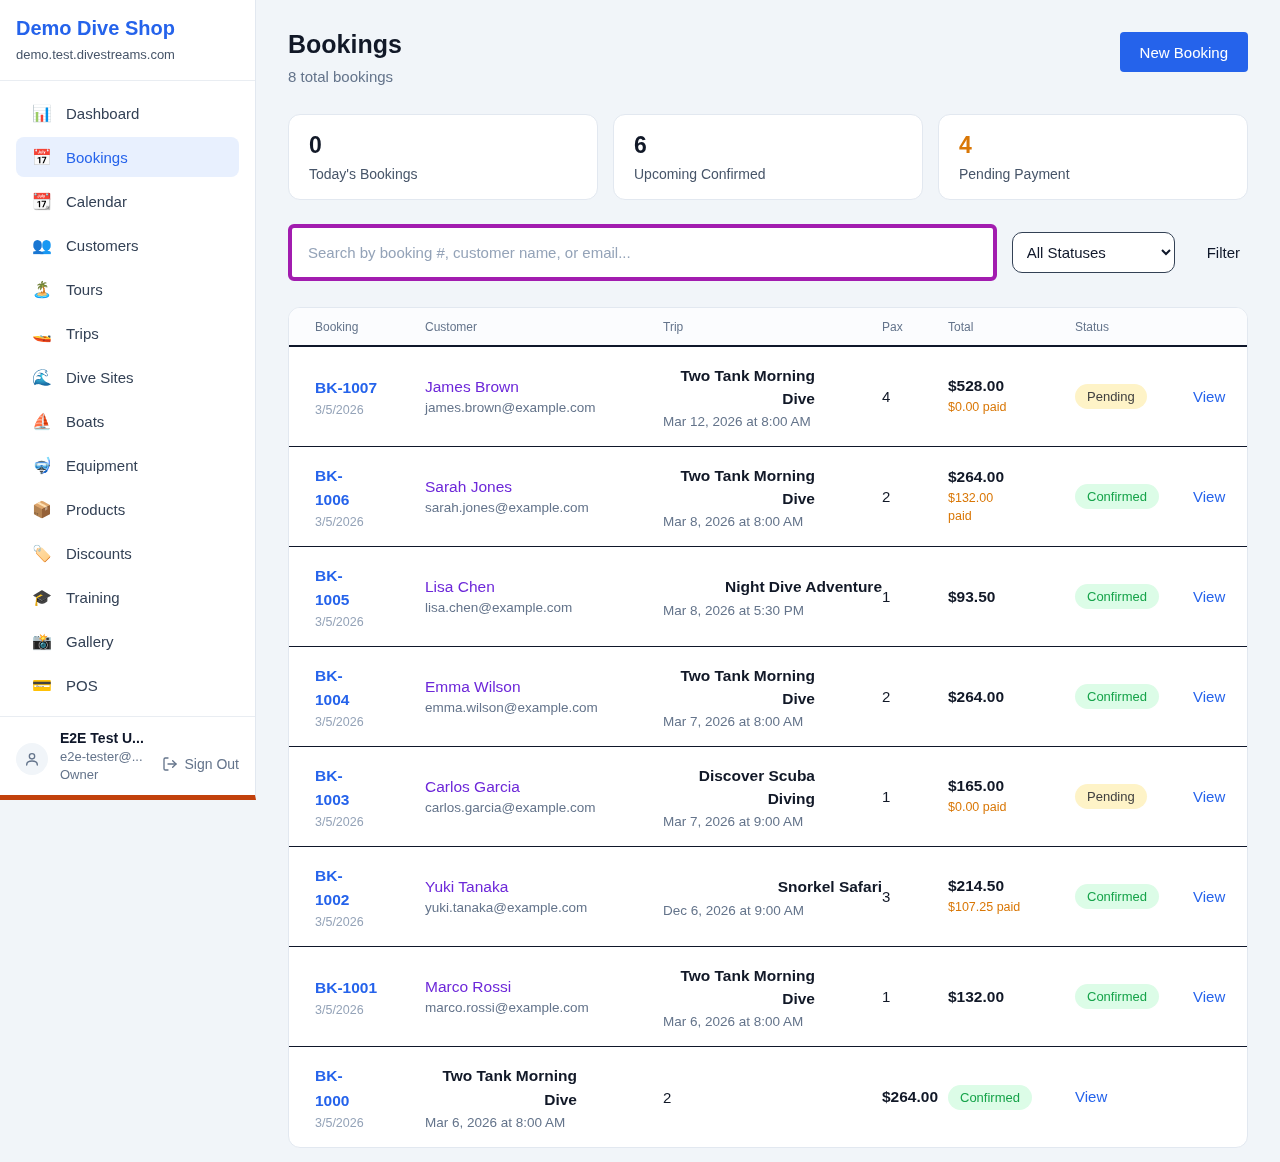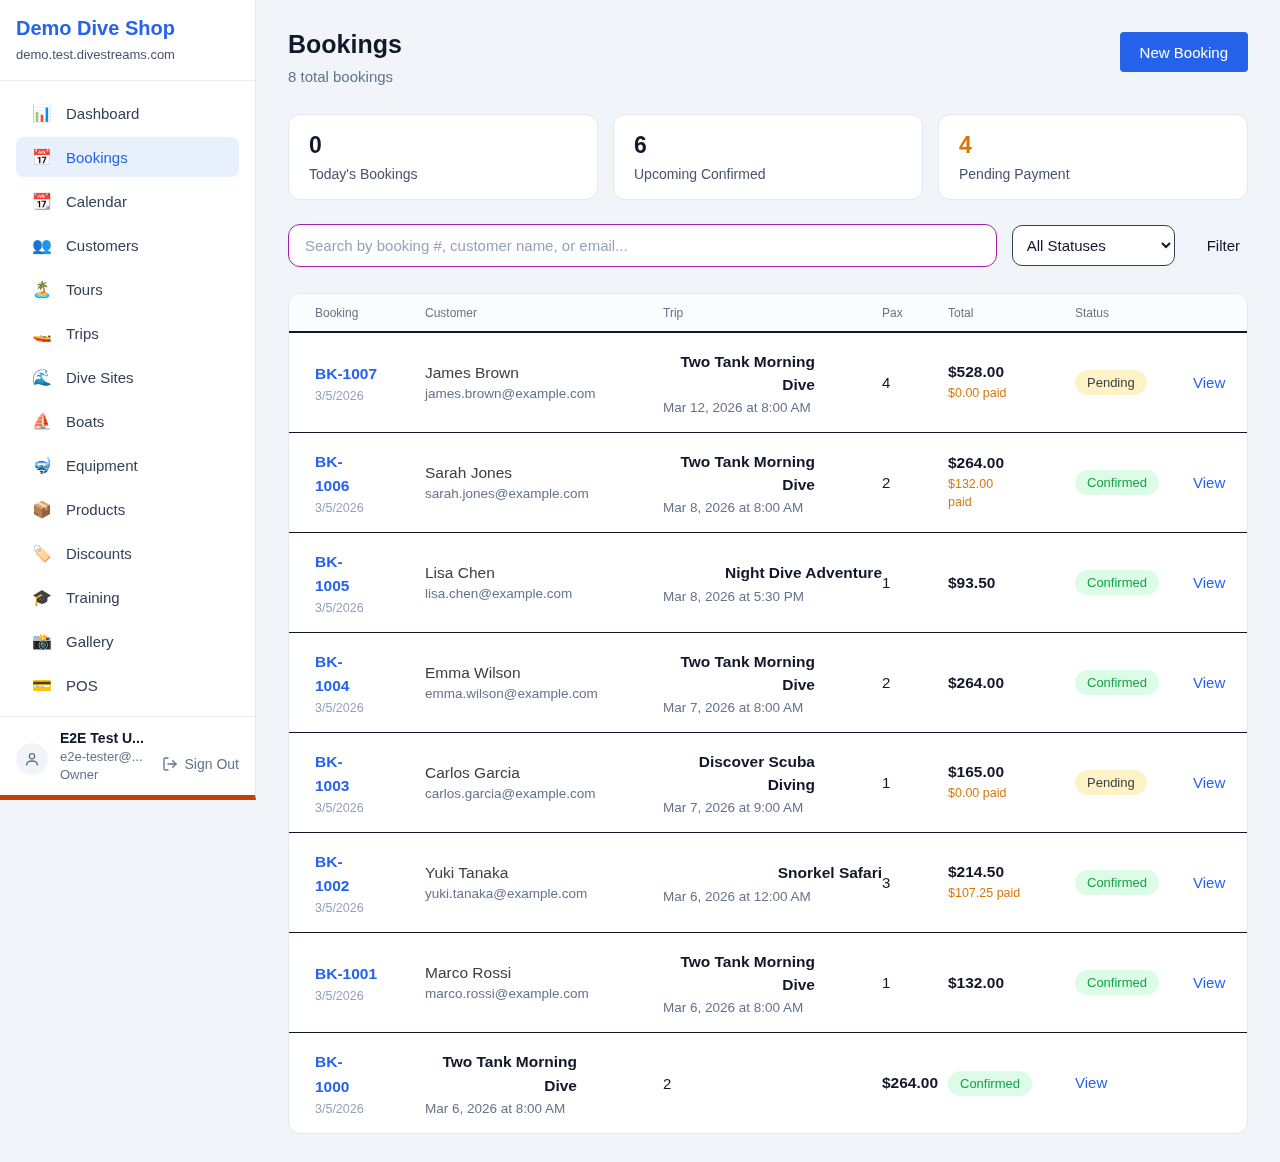--- a/index.html
+++ b/index.html
@@ -67,21 +67,21 @@
   .stat-card {
     flex: 1; background: #fff; border: 1px solid #e2e8f0;
     border-radius: 12px; padding: 17px 20px; height: 86px;
   }
   .stat-value { font-size: 23px; font-weight: 700; color: #111827; }
   .stat-value.orange { color: #d97706; }
   .stat-label { margin-top: 7px; font-size: 14px; color: #475569; }
 
   .filter-row { display: flex; align-items: center; margin-top: 24px; }
   .search-input {
-    flex: 1; height: 43px; border: 1px solid #a21caf; border-radius: 12px;
+    flex: 1; height: 57px; border: 4px solid #a21caf; border-radius: 6px;
     padding: 0 16px; font-size: 15px; font-family: inherit; color: #0f172a; background: #fff;
   }
   .search-input::placeholder { color: #94a3b8; }
   .status-select {
     margin-left: 15px; height: 41px; width: 163px;
     border: 1px solid #334155; border-radius: 10px;
     padding: 0 10px; font-size: 15px; font-family: inherit;
     background: #fff; color: #0f172a; cursor: pointer;
   }
   .filter-btn {
@@ -104,21 +104,21 @@
     height: 39px; background: #fbfcfe;
     border-bottom: 2px solid #0f172a;
     color: #64748b; font-size: 12px; font-weight: 500;
   }
   .trow { min-height: 100px; border-bottom: 1px solid #0f172a; }
   .trow:last-child { border-bottom: none; }
 
   .bk { color: #2563eb; font-weight: 700; font-size: 15.5px; text-decoration: none; line-height: 1.55; display: inline-block; cursor: pointer; }
   .bk.wrap { max-width: 46px; }
   .bk-date { font-size: 12.5px; color: #94a3b8; margin-top: 3px; }
-  .cust-name { font-size: 15.5px; color: #404040; }
+  .cust-name { font-size: 15.5px; color: #6d28d9; }
   .cust-email { font-size: 13.5px; color: #64748b; margin-top: 4px; }
   .trip-name { font-size: 15.5px; font-weight: 600; color: #111827; line-height: 1.5; text-align: right; }
   .trip-name.wrap { max-width: 152px; }
   .trip-date { font-size: 13.5px; color: #64748b; margin-top: 4px; }
   .c-pax { font-size: 15px; color: #111827; }
   .amount { font-size: 15.5px; font-weight: 700; color: #111827; }
   .paid { font-size: 12.5px; color: #d97706; margin-top: 4px; line-height: 1.4; }
   .paid.wrap { max-width: 60px; }
   .badge { display: inline-block; padding: 5px 12px; border-radius: 999px; font-size: 13px; }
   .badge.pending { background: #fef3c7; color: #404040; }
@@ -407,21 +407,21 @@
     <div class="cell">
       <a class="bk wrap">BK-1002</a>
       <div class="bk-date">3/5/2026</div>
     </div>
     <div class="cell">
       <div class="cust-name">Yuki Tanaka</div>
       <div class="cust-email">yuki.tanaka@example.com</div>
     </div>
     <div class="cell">
       <div class="trip-name">Snorkel Safari</div>
-      <div class="trip-date">Mar 6, 2026 at 12:00 AM</div>
+      <div class="trip-date">Dec 6, 2026 at 9:00 AM</div>
     </div>
     <div class="cell c-pax">3</div>
     <div class="cell">
       <div class="amount">$214.50</div>
       <div class="paid">$107.25 paid</div>
     </div>
     <div class="cell">
       <span class="badge confirmed">Confirmed</span>
     </div>
     <div class="cell">

